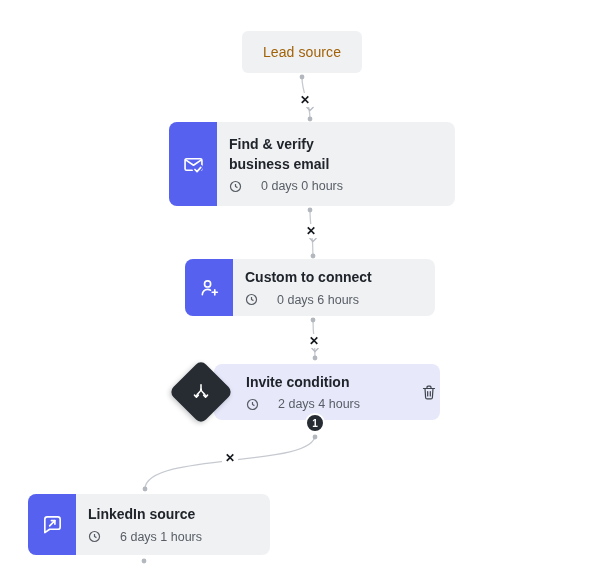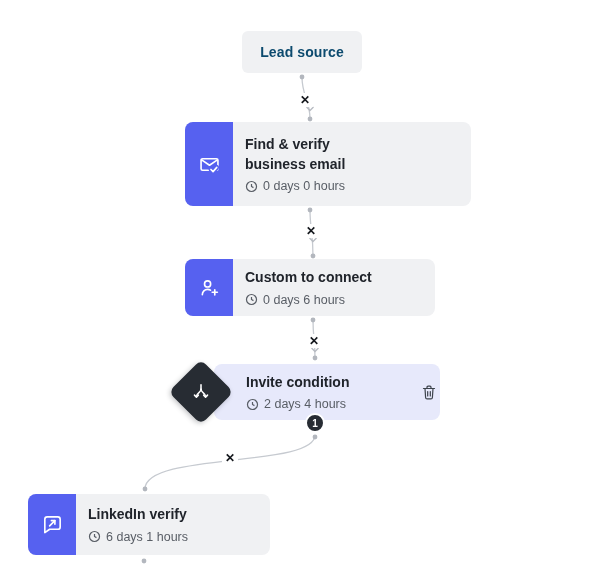--- a/index.html
+++ b/index.html
@@ -3,29 +3,29 @@
 <meta charset="utf-8">
 <style>
   * { margin:0; padding:0; box-sizing:border-box; }
   html,body { background:#ffffff; font-family:"Liberation Sans", sans-serif; }
   .canvas { position:relative; width:605px; height:578px; background:#ffffff; overflow:hidden; }
 
   .edges { position:absolute; left:0; top:0; pointer-events:none; }
 
   .node { position:absolute; background:#F0F1F3; border-radius:8px; display:flex; align-items:stretch; cursor:pointer; }
   .node.lead { align-items:center; justify-content:center; border-radius:6px; }
-  .lead-title { font-size:14px; font-weight:700; color:#0c4a6e; letter-spacing:.1px; }
+  .lead-title { font-size:14px; font-weight:400; color:#a16207; letter-spacing:.1px; }
 
   .icon-block { flex:0 0 48px; width:48px; background:#5661F0; border-radius:8px 0 0 8px;
                 display:flex; align-items:center; justify-content:center; }
 
   .node-body { display:flex; flex-direction:column; justify-content:center; gap:5px; padding:8px 12px 8px 12px; }
   .node-title { font-size:14px; font-weight:700; color:#20242B; line-height:1.4; }
   .node-title.wrap { max-width:138px; }
-  .duration { display:flex; align-items:center; gap:5px; font-size:12.5px; color:#585D65; }
+  .duration { display:flex; align-items:center; gap:19px; font-size:12.5px; color:#585D65; }
 
   .condition { background:#E7E9FB; }
   .condition .node-body { padding-left:32px; padding-right:34px; }
 
   .diamond { position:absolute; width:46px; height:46px; background:#272C33; border-radius:7px;
              transform:rotate(45deg); display:flex; align-items:center; justify-content:center;
              cursor:pointer; box-shadow:0 2px 5px rgba(20,24,30,.25); }
   .diamond svg { transform:rotate(-45deg); }
 
   .badge { position:absolute; width:20px; height:20px; border-radius:50%; background:#272C33;
@@ -71,21 +71,21 @@
 
   <div class="node lead" style="left:242px;top:31px;width:120px;height:42px">
     <span class="lead-title">Lead source</span>
   </div>
 
   <span class="xmark" style="left:305px;top:100px">✕</span>
   <span class="xmark" style="left:311px;top:231px">✕</span>
   <span class="xmark" style="left:314px;top:341px">✕</span>
   <span class="xmark" style="left:230px;top:458px">✕</span>
 
-  <div class="node" style="left:185px;top:122px;width:286px;height:84px">
+  <div class="node" style="left:169px;top:122px;width:286px;height:84px">
     <div class="icon-block">
       <svg width="23" height="23" viewBox="0 0 24 24" fill="none" stroke="#ffffff" stroke-width="1.7" stroke-linecap="round" stroke-linejoin="round">
         <rect x="3.2" y="6" width="17.6" height="12" rx="1.6"></rect>
         <path d="M3.8 7.2l8.2 5.6 8.2-5.6"></path>
         <path d="M13.5 17.2l2.2 2.2 3.9-4.4" stroke="#5661F0" stroke-width="5"></path>
         <path d="M13.5 17.2l2.2 2.2 3.9-4.4"></path>
       </svg>
     </div>
     <div class="node-body">
       <div class="node-title wrap">Find &amp; verify business email</div>
@@ -156,21 +156,21 @@
 
   <div class="node" style="left:28px;top:494px;width:242px;height:61px">
     <div class="icon-block">
       <svg width="23" height="23" viewBox="0 0 24 24" fill="none" stroke="#ffffff" stroke-width="1.7" stroke-linecap="round" stroke-linejoin="round">
         <path d="M4 6.5A2.5 2.5 0 016.5 4h11A2.5 2.5 0 0120 6.5v8a2.5 2.5 0 01-2.5 2.5H9l-5 3.5z"></path>
         <path d="M9 13.5L14.5 8"></path>
         <path d="M10.8 8H14.5v3.7"></path>
       </svg>
     </div>
     <div class="node-body">
-      <div class="node-title">LinkedIn verify</div>
+      <div class="node-title">LinkedIn source</div>
       <div class="duration">
         <svg width="13" height="13" viewBox="0 0 14 14" fill="none" stroke="#585D65" stroke-width="1.3">
           <circle cx="7" cy="7" r="5.4"></circle>
             <path d="M7 4.2V7l2.1 1.2"></path>
         </svg>
         <span>6 days 1 hours</span>
       </div>
     </div>
   </div>
 

